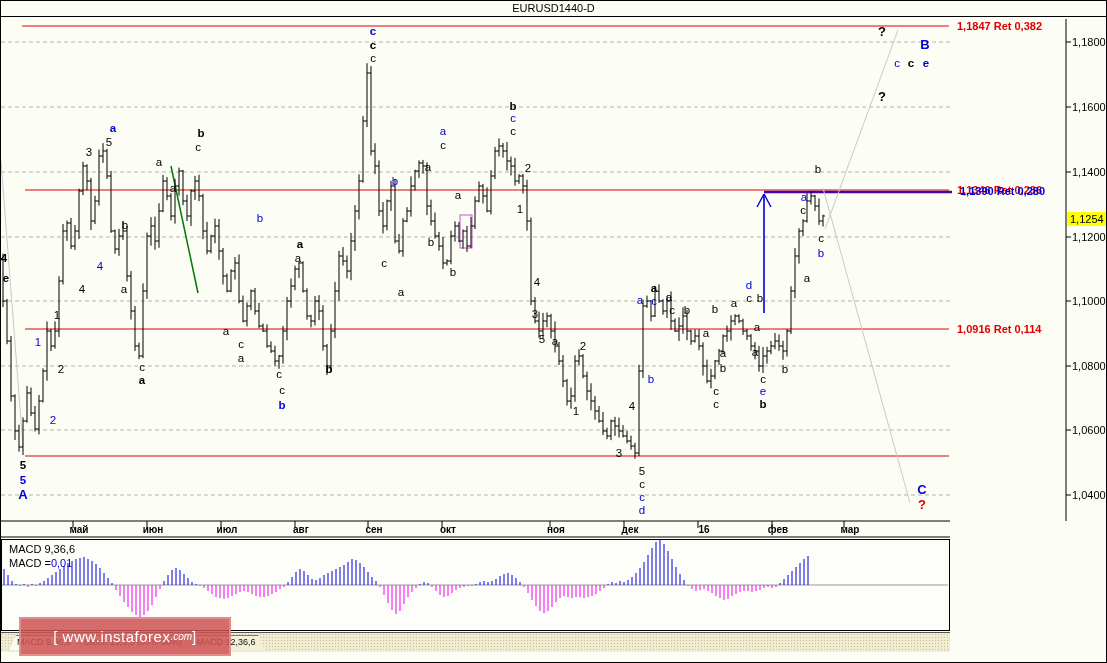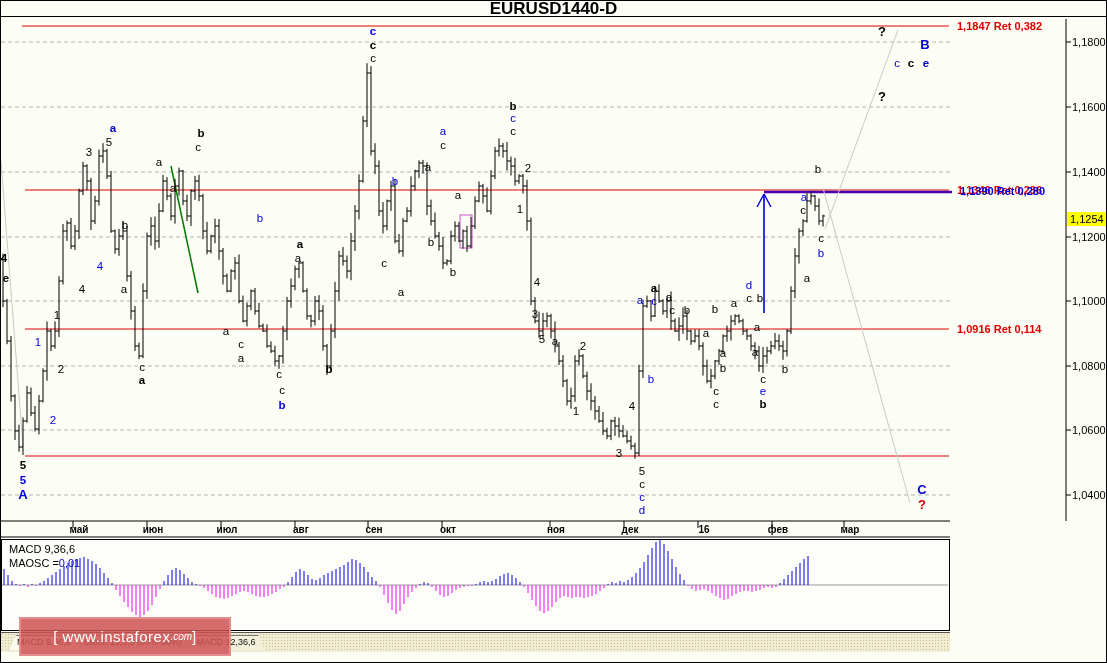--- a/index.html
+++ b/index.html
@@ -1,21 +1,21 @@
 <!DOCTYPE html>
 <html><head>
 <meta charset="utf-8">
 <style>
   html,body{margin:0;padding:0;background:#e8e8e8;}
   .screen{position:relative;width:1107px;height:663px;background:#fcfdf5;
     border:1px solid #000;box-sizing:border-box;overflow:hidden;
     font-family:"Liberation Sans",sans-serif;}
   .titlebar{position:absolute;left:0;top:0;width:100%;height:15px;
-    border-bottom:1px solid #000;text-align:center;font-size:17px;
-    font-weight:bold;line-height:15px;color:#000;background:#fcfdf5;z-index:4;}
+    border-bottom:1px solid #000;text-align:center;font-size:11px;
+    font-weight:normal;line-height:15px;color:#000;background:#fcfdf5;z-index:4;}
   #chart-svg{position:absolute;left:0;top:0;z-index:1;}
   .pricetag{position:absolute;left:1066px;top:211px;width:38px;height:14px;
     background:#ffff00;color:#000;font-size:11px;line-height:14px;
     padding-left:3px;z-index:3;}
   .macd-labels{position:absolute;left:8px;top:541px;font-size:11px;
     line-height:14px;color:#000;z-index:2;}
   .macd-val{color:#0000d8;margin-top:6px;}
   .bottom-strip{position:absolute;left:0;top:631px;width:949px;height:19px;
     background-color:#f0ecd4;
     background-image:radial-gradient(#c9c189 1px, transparent 1px);
@@ -1027,21 +1027,21 @@
       <line x1="803" y1="584" x2="803" y2="558" stroke="#0000e0" stroke-width="1"></line>
       <line x1="807" y1="584" x2="807" y2="555" stroke="#0000e0" stroke-width="1"></line>
     </svg>
 
   <div class="pricetag">
     <span>1,1254</span>
   </div>
 
   <div class="macd-labels">
     <div>MACD 9,36,6</div>
-    <div><span>MAOSC =</span><span class="macd-val">0,01</span></div>
+    <div><span>MACD =</span><span class="macd-val">0,01</span></div>
   </div>
 
   <div class="bottom-strip" id="tabstrip">
       <div class="tab" style="left: 8px; width: 70px; background: rgb(251, 251, 240);">MACD 9,36,6</div>
       <div class="tab" style="left: 78px; width: 108px;">Stoch 13,3,3 (80%-30%)</div>
       <div class="tab" style="left: 186px; width: 78px;">MACD 12,36,6</div>
     </div>
 
   <div class="watermark">
     <span class="wm-main">[ www.instaforex</span>

